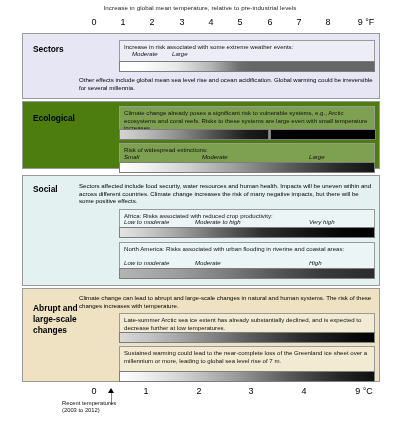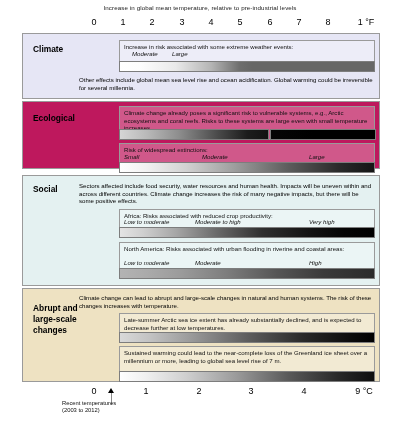--- a/index.html
+++ b/index.html
@@ -26,21 +26,21 @@
   }
   .tick.unit{transform:translateX(-50%);}
 
   
   .section{
     position:absolute;left:22px;width:358px;
     box-sizing:border-box;
     border:1px solid #9a9a9a;
   }
   .sec-physical{top:33px;height:66px;background:#e6e6f5;}
-  .sec-ecological{top:101px;height:68px;background:#be185d;}
+  .sec-ecological{top:101px;height:68px;background:#4d7c0f;}
   .sec-social{top:175px;height:111px;background:#e4f1f1;}
   .sec-abrupt{top:288px;height:94px;background:#eee2c2;}
 
   .sec-label{
     position:absolute;left:10px;
     font-size:8.4px;font-weight:bold;color:#000;line-height:11px;
   }
 
   
   .box{
@@ -99,25 +99,25 @@
   <div class="axis-top">
     <span class="tick" style="left:94px;">0</span>
     <span class="tick" style="left:123px;">1</span>
     <span class="tick" style="left:152px;">2</span>
     <span class="tick" style="left:182px;">3</span>
     <span class="tick" style="left:211px;">4</span>
     <span class="tick" style="left:240px;">5</span>
     <span class="tick" style="left:270px;">6</span>
     <span class="tick" style="left:299px;">7</span>
     <span class="tick" style="left:328px;">8</span>
-    <span class="tick unit" style="left:366px;">1 °F</span>
+    <span class="tick unit" style="left:366px;">9 °F</span>
   </div>
 
   <div class="section sec-physical">
-    <div class="sec-label" style="top:10px;">Climate</div>
+    <div class="sec-label" style="top:10px;">Sectors</div>
 
     <div class="box clear" style="left:96px;top:6px;width:256px;height:32px;">
       <div class="txt">Increase in risk associated with some extreme weather events:</div>
       <div class="levels" style="top:9px;">
         <span class="lvl" style="left:8px;">Moderate</span>
         <span class="lvl" style="left:48px;">Large</span>
       </div>
       <div class="bar g-phys" style="left:-1px;top:20px;width:256px;"></div>
     </div>
 

